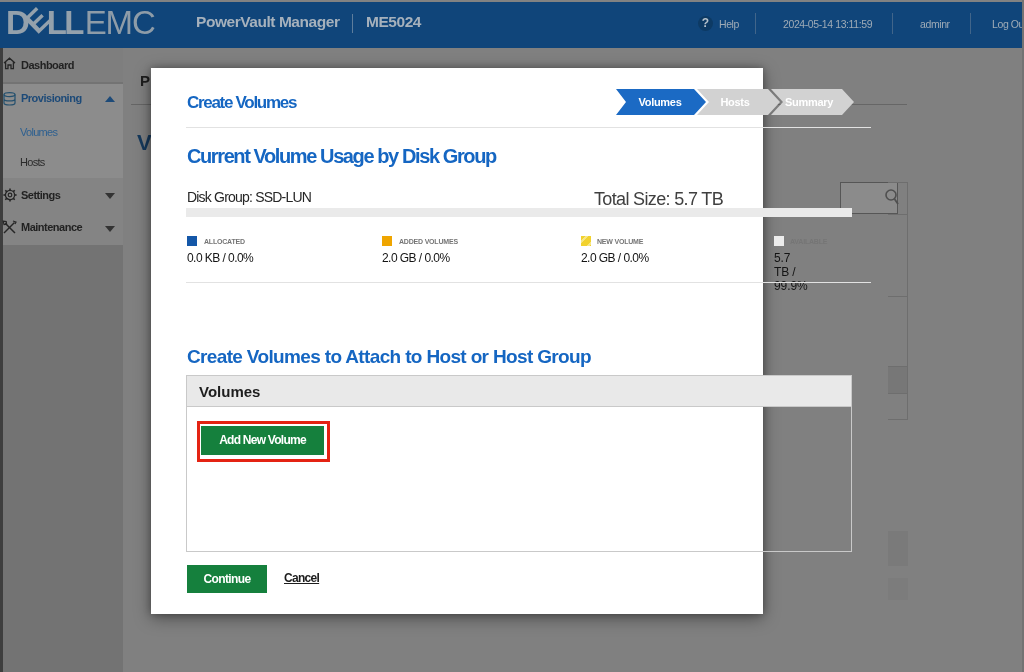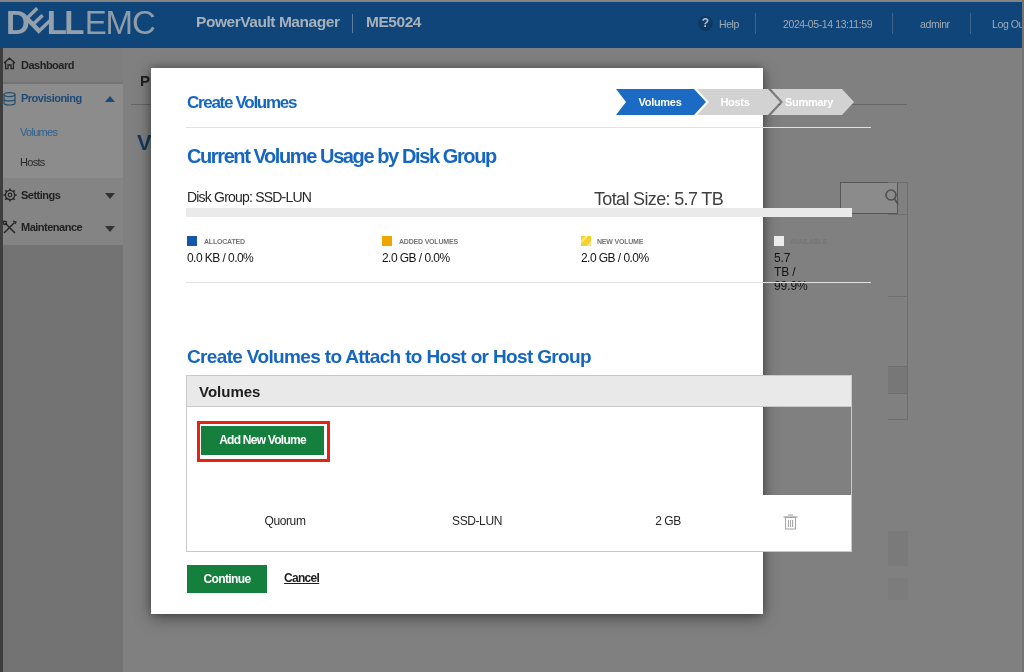--- a/index.html
+++ b/index.html
@@ -196,35 +196,20 @@
     <div class="abs lglab" style="left:639px;">AVAILABLE</div>
     <div class="abs lgval" style="left:623px; letter-spacing:-0.1px;">5.7 TB / 99.9%</div>
 
     <div id="hr2" class="abs hr"></div>
     <div id="m-h2b" class="abs blue">Create Volumes to Attach to Host or Host Group</div>
 
     <div id="panel" class="abs">
       <div id="p-head" class="abs">
           <span>Volumes</span>
         </div>
-      <div id="trow" class="abs">
-        <div class="td" style="left:98px;">Quorum</div>
-        <div class="td" style="left:290px;">SSD-LUN</div>
-        <div class="td" style="left:481px;">2 GB</div>
-        <svg class="abs" style="left:596px; top:19px;" width="15" height="16" viewBox="0 0 15 16">
-          <g stroke="#a8a8a8" stroke-width="1.1" fill="none">
-            <rect x="2.5" y="3.5" width="10" height="11.5"></rect>
-            <line x1="0.5" y1="3" x2="14.5" y2="3" stroke-width="1.3"></line>
-            <line x1="5" y1="1" x2="10" y2="1"></line>
-            <line x1="5.4" y1="6" x2="5.4" y2="13"></line>
-            <line x1="7.5" y1="6" x2="7.5" y2="13"></line>
-            <line x1="9.6" y1="6" x2="9.6" y2="13"></line>
-          </g>
-        </svg>
-      </div>
     </div>
 
     <div id="redbox" class="abs"></div>
     <div id="addbtn" class="abs btn">Add New Volume</div>
     <div id="continue" class="abs btn">Continue</div>
     <div id="cancel" class="abs">Cancel</div>
   </div>
 
 </div>
 

